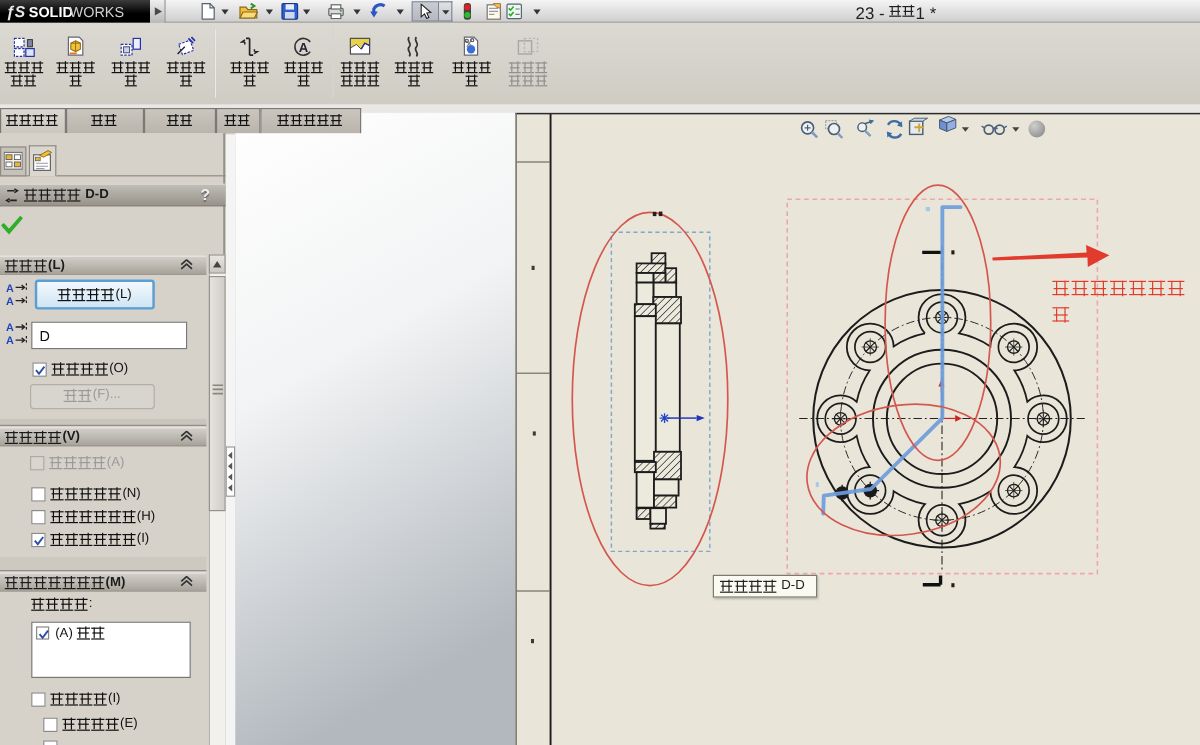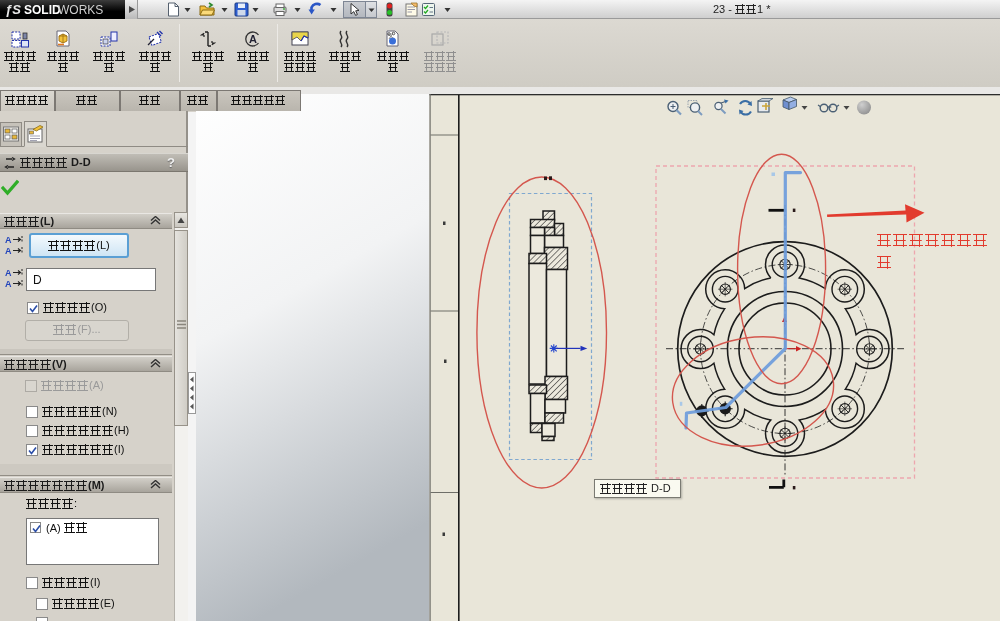--- a/index.html
+++ b/index.html
@@ -87,21 +87,21 @@
     </svg>
     <svg class="abs" style="left:421px;top:2px" width="15" height="15" viewBox="0 0 15 15">
       <rect x="1.5" y="1.5" width="12" height="12" rx="1" fill="#eef6ee" stroke="#567"></rect>
       <path d="M3 5 L4.5 6.5 L7 3.5" stroke="#2a2" stroke-width="1.3" fill="none"></path>
       <path d="M3 9.5 L4.5 11 L7 8" stroke="#2a2" stroke-width="1.3" fill="none"></path>
       <path d="M8.5 5.5 H12 M8.5 10 H12" stroke="#678" stroke-width="1"></path>
     </svg>
     <svg class="abs" style="left:444px;top:7px" width="7" height="6" viewBox="0 0 7 6">
       <path d="M0.5 1 L6.5 1 L3.5 5 Z" fill="#333"></path>
     </svg>
-    <div class="abs" style="left:713px;top:3px;font-size:11px;color:#222">23 - <i class="g" style="width:10px;height:10px;margin-right:1px;margin-top:1px"></i><i class="g" style="width:10px;height:10px;margin-right:1px;margin-top:1px"></i>1 *</div>
+    <div class="abs" style="left:713px;top:3px;font-size:14px;color:#222">23 - <i class="g" style="width:10px;height:10px;margin-right:1px;margin-top:1px"></i><i class="g" style="width:10px;height:10px;margin-right:1px;margin-top:1px"></i>1 *</div>
     <div class="abs" style="left:0;top:19px;width:1000px;height:68px;background:linear-gradient(#dcd9d2,#cfccc4)"></div>
     <svg class="abs" style="left:11px;top:31px" width="19" height="17" viewBox="0 0 19 17">
       <rect x="1" y="1" width="8" height="7" fill="#fff" stroke="#2233aa" stroke-dasharray="2 1.2" stroke-width="1"></rect>
       <rect x="1" y="9.5" width="8" height="6.5" fill="#fff" stroke="#2233aa" stroke-dasharray="2 1.2" stroke-width="1"></rect>
       <rect x="10.5" y="9.5" width="7" height="6.5" fill="#dde4f5" stroke="#2233aa" stroke-width="1"></rect>
       <rect x="12" y="2" width="4" height="6" fill="#7d86a8" stroke="#333" stroke-width="0.8"></rect>
     </svg>
     <div class="abs" style="left:4px;top:51px;color:#111;font-size:10px"><i class="g" style="width:10px;height:10px;margin-right:1px"></i><i class="g" style="width:10px;height:10px;margin-right:1px"></i><i class="g" style="width:10px;height:10px;margin-right:1px"></i></div>
     <div class="abs" style="left:9px;top:62px;color:#111;font-size:10px"><i class="g" style="width:10px;height:10px;margin-right:1px"></i><i class="g" style="width:10px;height:10px;margin-right:1px"></i></div>
     <svg class="abs" style="left:55px;top:30px" width="17" height="18" viewBox="0 0 17 18">

